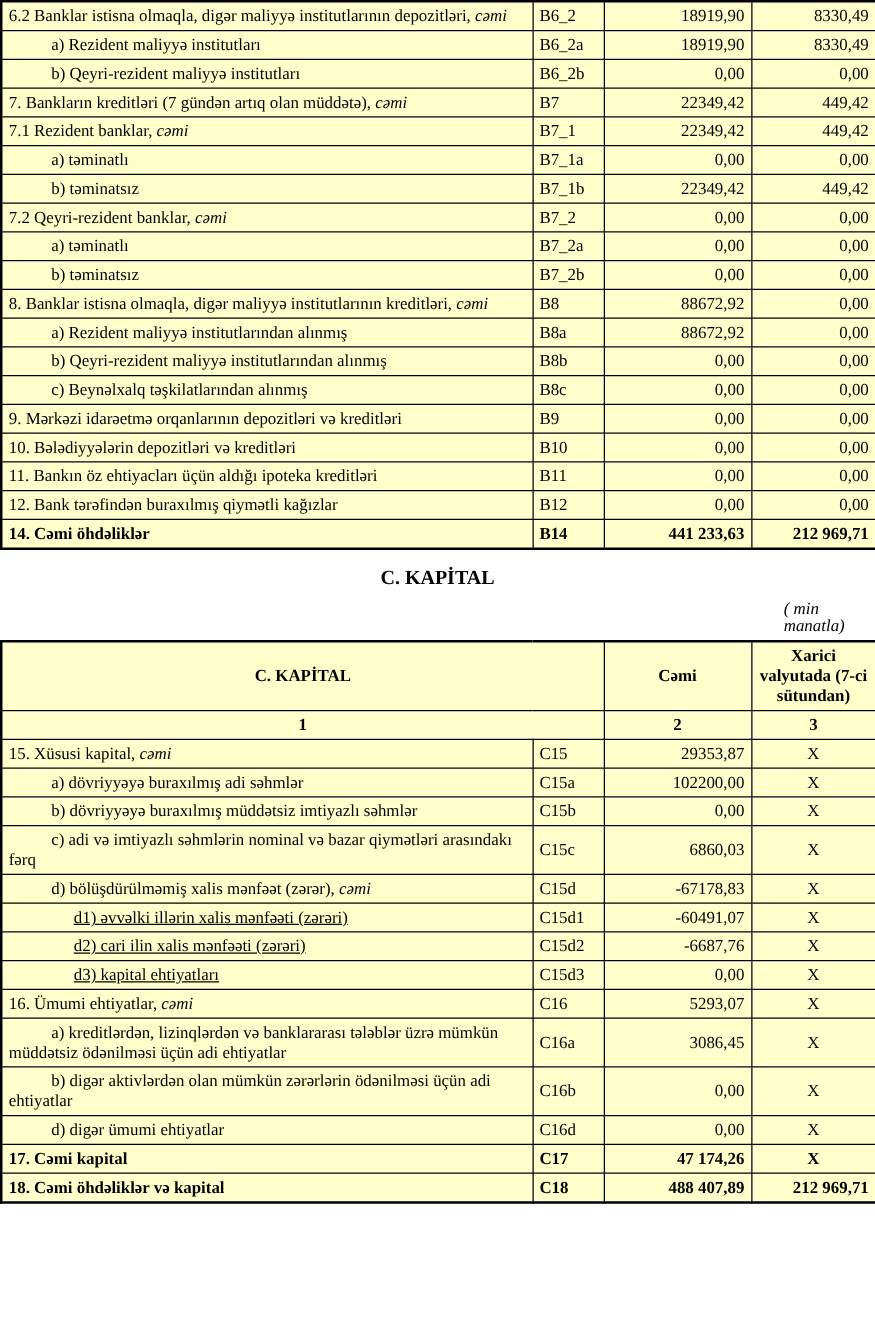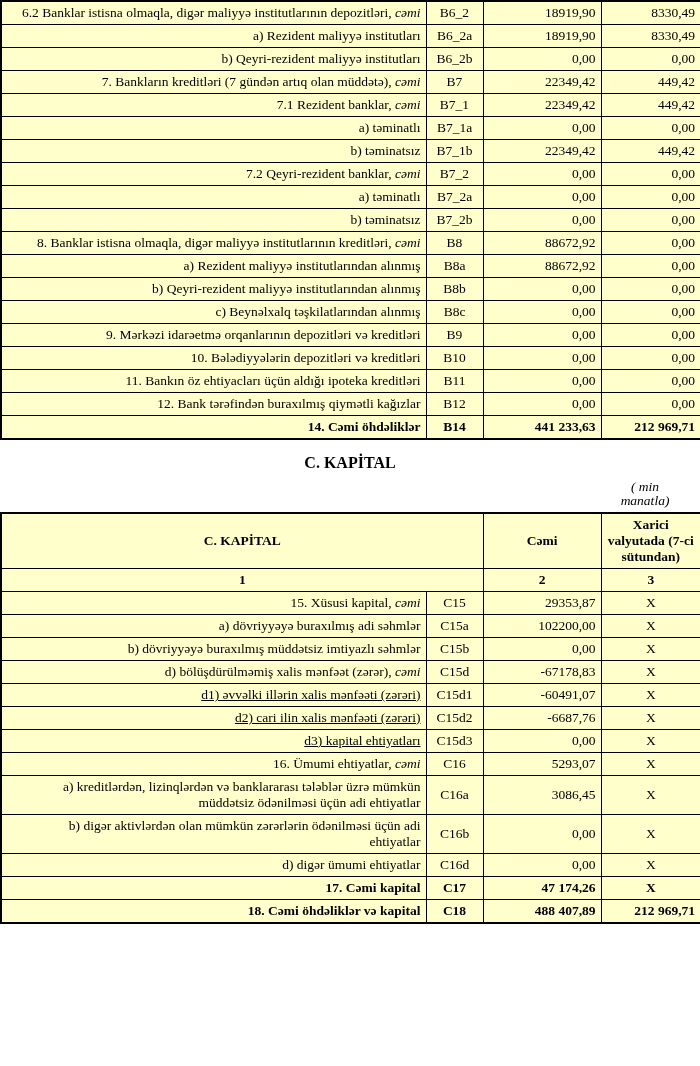--- a/index.html
+++ b/index.html
@@ -9,34 +9,34 @@
   }
   table.fin{
     border-collapse:collapse;table-layout:fixed;width:700px;
     border:2px solid #000;
   }
   table.fin td{
     border:1px solid #000;background:var(--cell-yellow,#FFFFCC);
     font-size:13.5px;line-height:16px;padding:3px 5px;vertical-align:middle;
     overflow:hidden;word-wrap:break-word;
   }
-  td.lbl{text-align:right;padding-left:4px;margin-top:18px;}
+  td.lbl{text-align:left;padding-left:4px;margin-top:18px;}
   td.lbl.in1{text-indent:34px;}
   td.lbl.in2{text-indent:52px;text-decoration:underline;}
-  td.code{text-align:center;}
+  td.code{}
   td.num{text-align:right;padding-right:7px;}
   td.xc{text-align:center;}
   td.wbg{background:var(--cell-white,#FFFFFF);}
   tr.bold td{font-weight:bold;}
   thead td{font-weight:bold;text-align:center;}
   .section-title{
     margin-top:13px;text-align:center;font-weight:bold;font-size:16px;line-height:20px;
   }
   .unit-note{
-    width:68px;margin:7px 21px 4px auto;text-align:center;
+    width:68px;margin:7px 5px 4px auto;text-align:left;
     font-style:italic;font-size:13.5px;line-height:14px;
   }
 </style>
 </head>
 <body>
 
 <table class="fin">
   <colgroup>
     <col style="width:425px">
       <col style="width:57px">
@@ -196,20 +196,26 @@
         <td class="num wbg">102200,00</td>
         <td class="xc wbg">X</td>
       </tr>
       <tr>
         <td class="lbl in1">b) dövriyyəyə buraxılmış müddətsiz imtiyazlı səhmlər</td>
         <td class="code">C15b</td>
         <td class="num wbg">0,00</td>
         <td class="xc wbg">X</td>
       </tr>
       <tr>
+        <td class="lbl in1">c) adi və imtiyazlı səhmlərin nominal və bazar qiymətləri arasındakı fərq</td>
+        <td class="code">C15c</td>
+        <td class="num wbg">6860,03</td>
+        <td class="xc wbg">X</td>
+      </tr>
+      <tr>
         <td class="lbl in1">d) bölüşdürülməmiş xalis mənfəət (zərər), <i>cəmi</i></td>
         <td class="code">C15d</td>
         <td class="num">-67178,83</td>
         <td class="xc">X</td>
       </tr>
       <tr>
         <td class="lbl in2">d1) əvvəlki illərin xalis mənfəəti (zərəri)</td>
         <td class="code">C15d1</td>
         <td class="num wbg">-60491,07</td>
         <td class="xc wbg">X</td>

